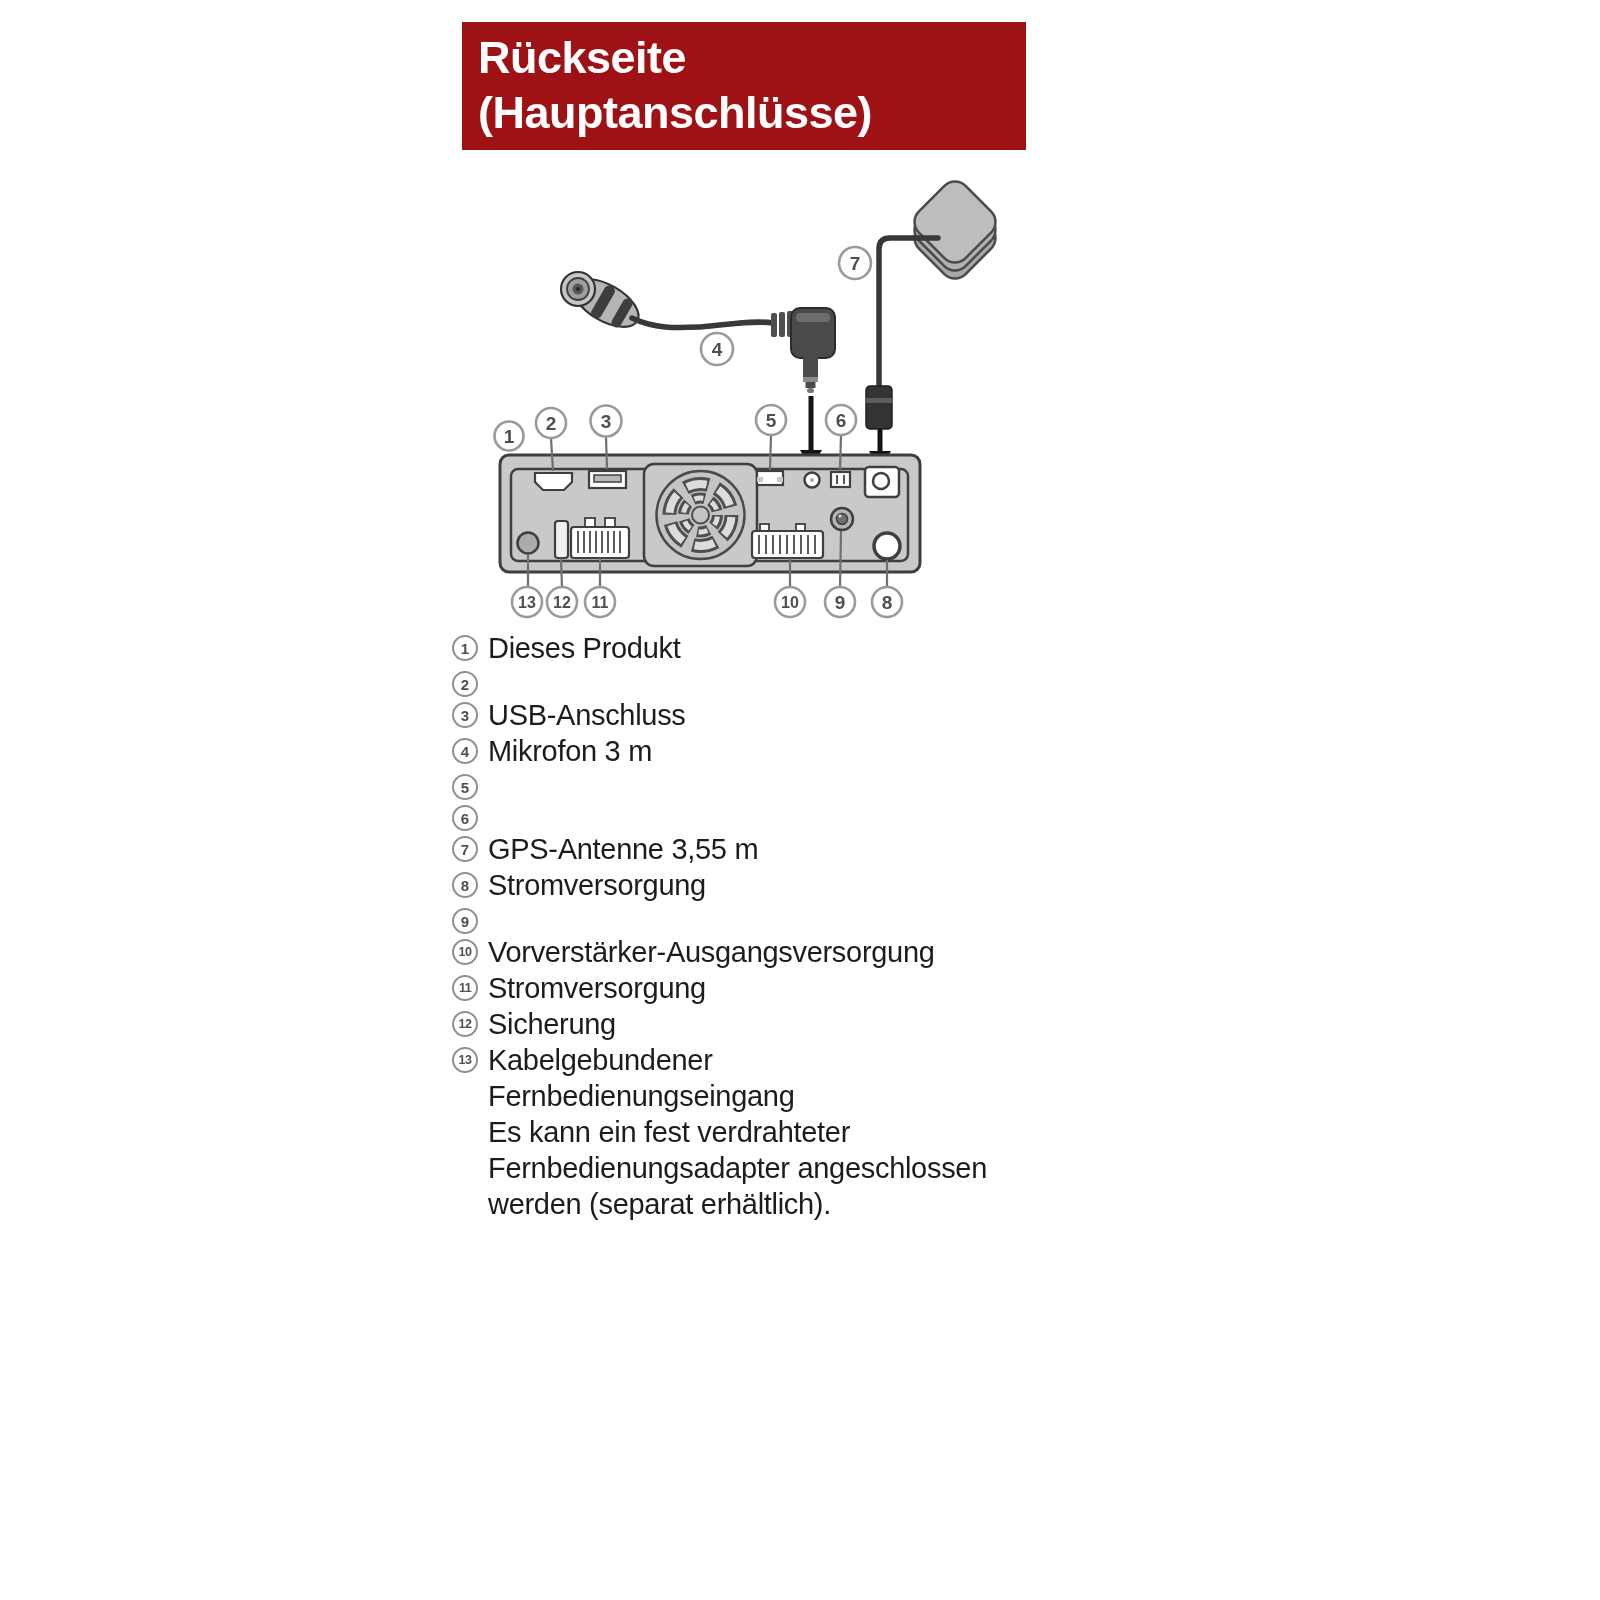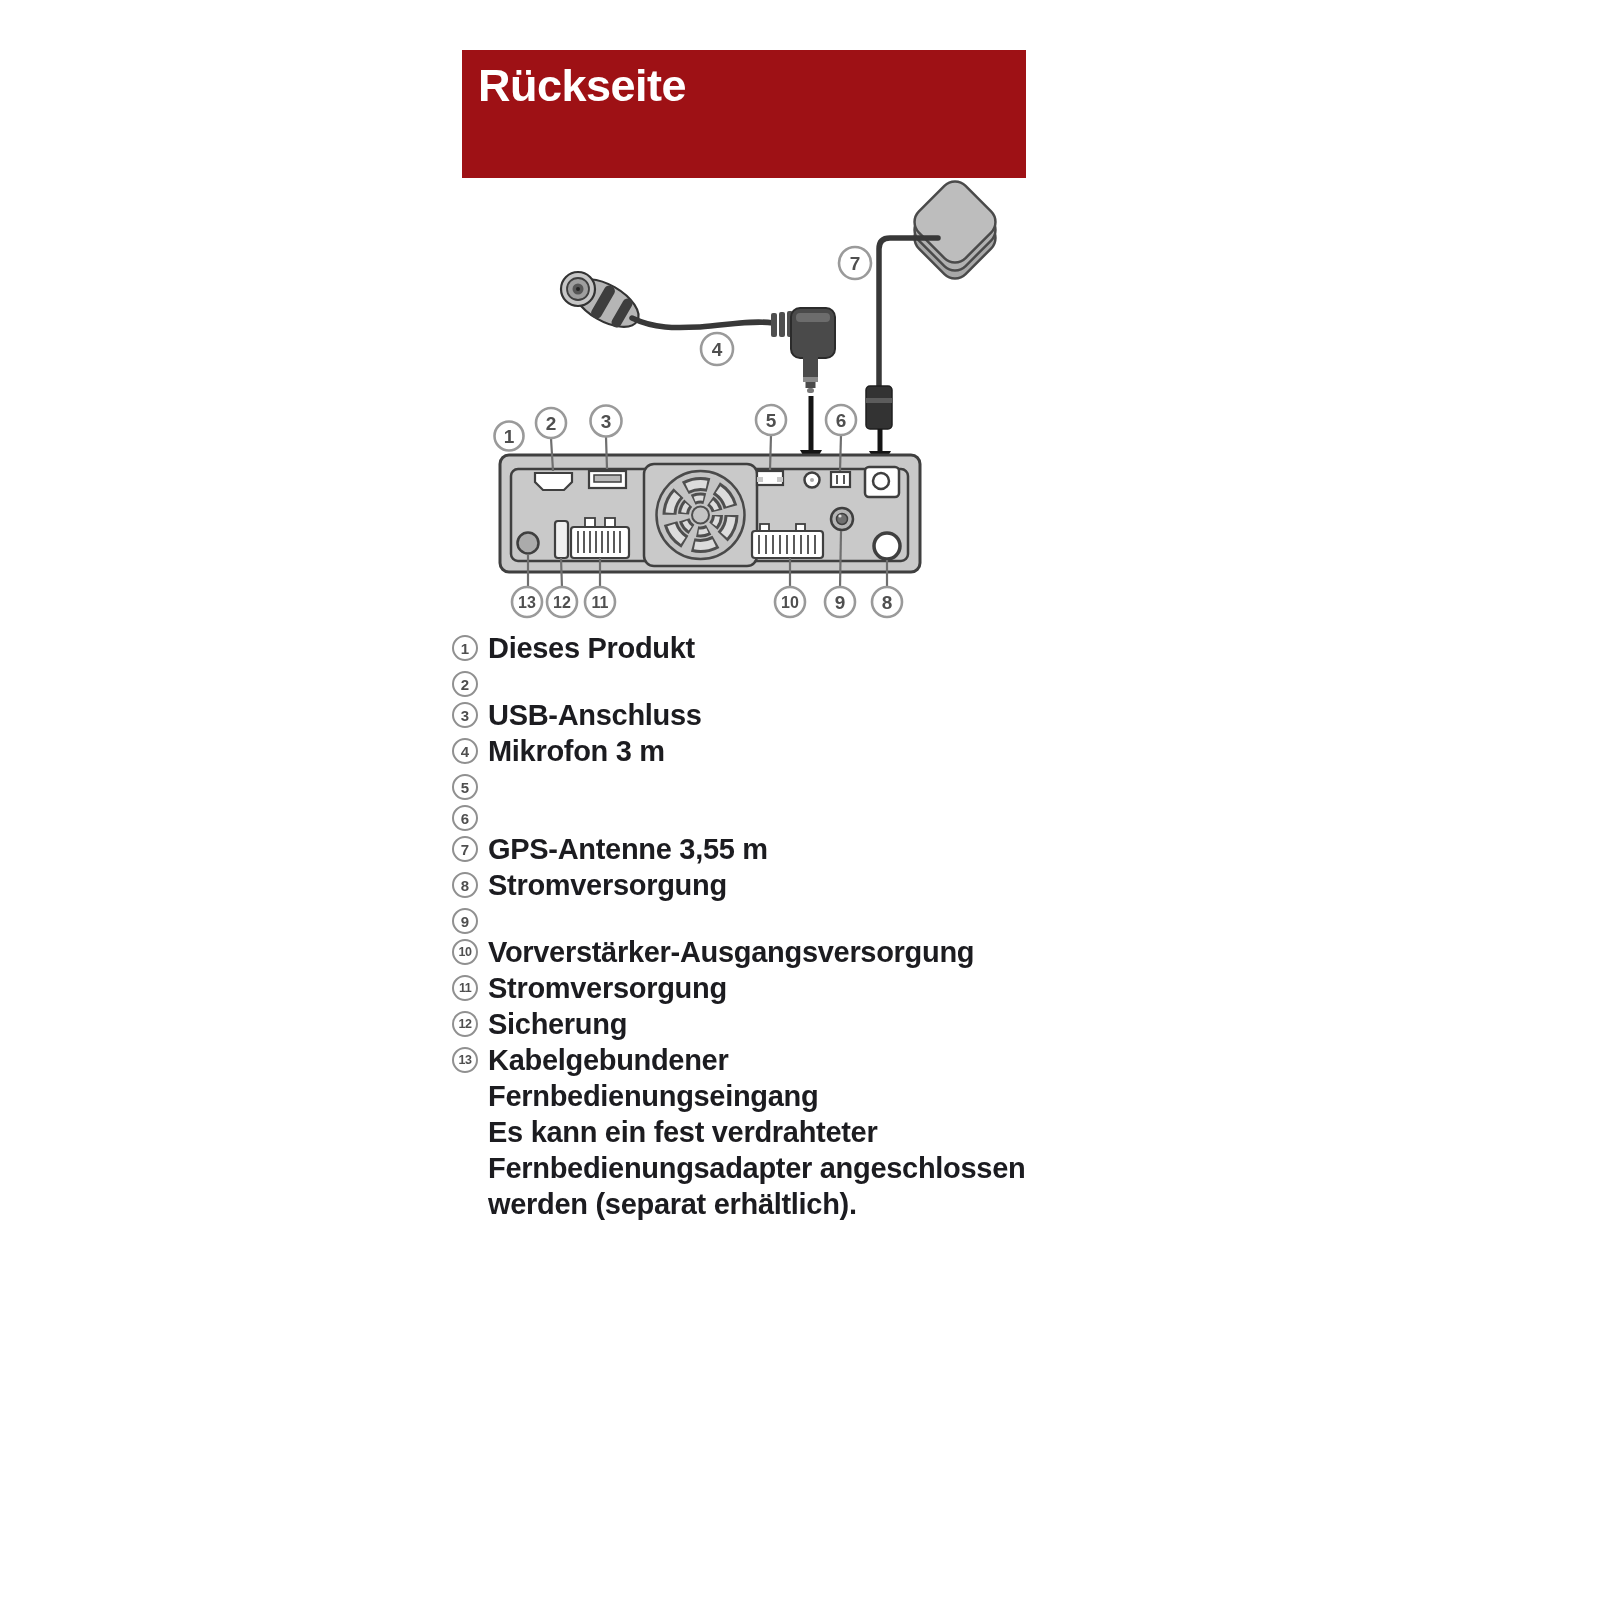--- a/index.html
+++ b/index.html
@@ -8,21 +8,21 @@
     --callout-ring:#9a9a9a; --callout-num:#4f4f4f;
   }
   html,body{margin:0;padding:0;}
   body{
     width:1600px;height:1600px;background:#ffffff;position:relative;
     font-family:"Liberation Sans", sans-serif;overflow:hidden;
   }
   .banner{
     position:absolute;left:462px;top:22px;width:564px;height:128px;
     background:var(--banner-bg);color:var(--banner-fg);
-    box-sizing:border-box;padding:8px 12px 0 16px;margin-top:28px;
+    box-sizing:border-box;padding:8px 12px 0 16px;
   }
   .banner div{
     font-size:45px;font-weight:bold;line-height:55px;letter-spacing:-0.5px;
     white-space:nowrap;
   }
   .diagram{position:absolute;left:440px;top:158px;width:640px;height:472px;}
   
   .ln{stroke:var(--diagram-line);}
   .panel{fill:var(--panel-fill);stroke:var(--diagram-line);}
   .port{fill:#ffffff;stroke:var(--diagram-line);}
@@ -39,27 +39,28 @@
   
   .legend{position:absolute;left:452px;top:630px;width:640px;color:var(--text);}
   .lrow{display:flex;align-items:flex-start;}
   .lnum{
     box-sizing:border-box;flex:0 0 26px;width:26px;height:26px;margin:5px 10px 0 0;
     border:2.5px solid #909090;border-radius:50%;color:#4f4f4f;
     display:inline-flex;align-items:center;justify-content:center;
     font-size:15px;font-weight:bold;line-height:1;
   }
   .lnum.two{font-size:12.5px;letter-spacing:-0.5px;}
-  .ltxt{font-size:29px;font-weight:bold;line-height:36px;letter-spacing:-0.3px;}
+  .ltxt{font-size:29px;font-weight:normal;line-height:36px;letter-spacing:-0.3px;}
 </style>
 </head>
 <body>
 
 <div class="banner">
   <div>Rückseite</div>
+  <div>(Hauptanschlüsse)</div>
 </div>
 
 <svg class="diagram" viewBox="440 158 640 472">
 
   <g>
     <rect x="-33" y="-33" width="66" height="66" rx="15" transform="translate(955,238) rotate(45)" fill="#a8a8a8" stroke="#4a4a4a" stroke-width="2.5"></rect>
     <rect x="-33" y="-33" width="66" height="66" rx="15" transform="translate(955,230) rotate(45)" fill="#b1b1b1" stroke="#4a4a4a" stroke-width="2.5"></rect>
     <rect x="-33" y="-33" width="66" height="66" rx="15" transform="translate(955,222) rotate(45)" fill="#bdbdbd" stroke="#4a4a4a" stroke-width="2.5"></rect>
     <path class="cable" d="M 938 238 L 890 238 Q 879 238 879 249 L 879 386"></path>
     <rect x="866" y="386" width="26" height="43" rx="4" fill="#333333" stroke="#1f1f1f" stroke-width="1.5"></rect>

